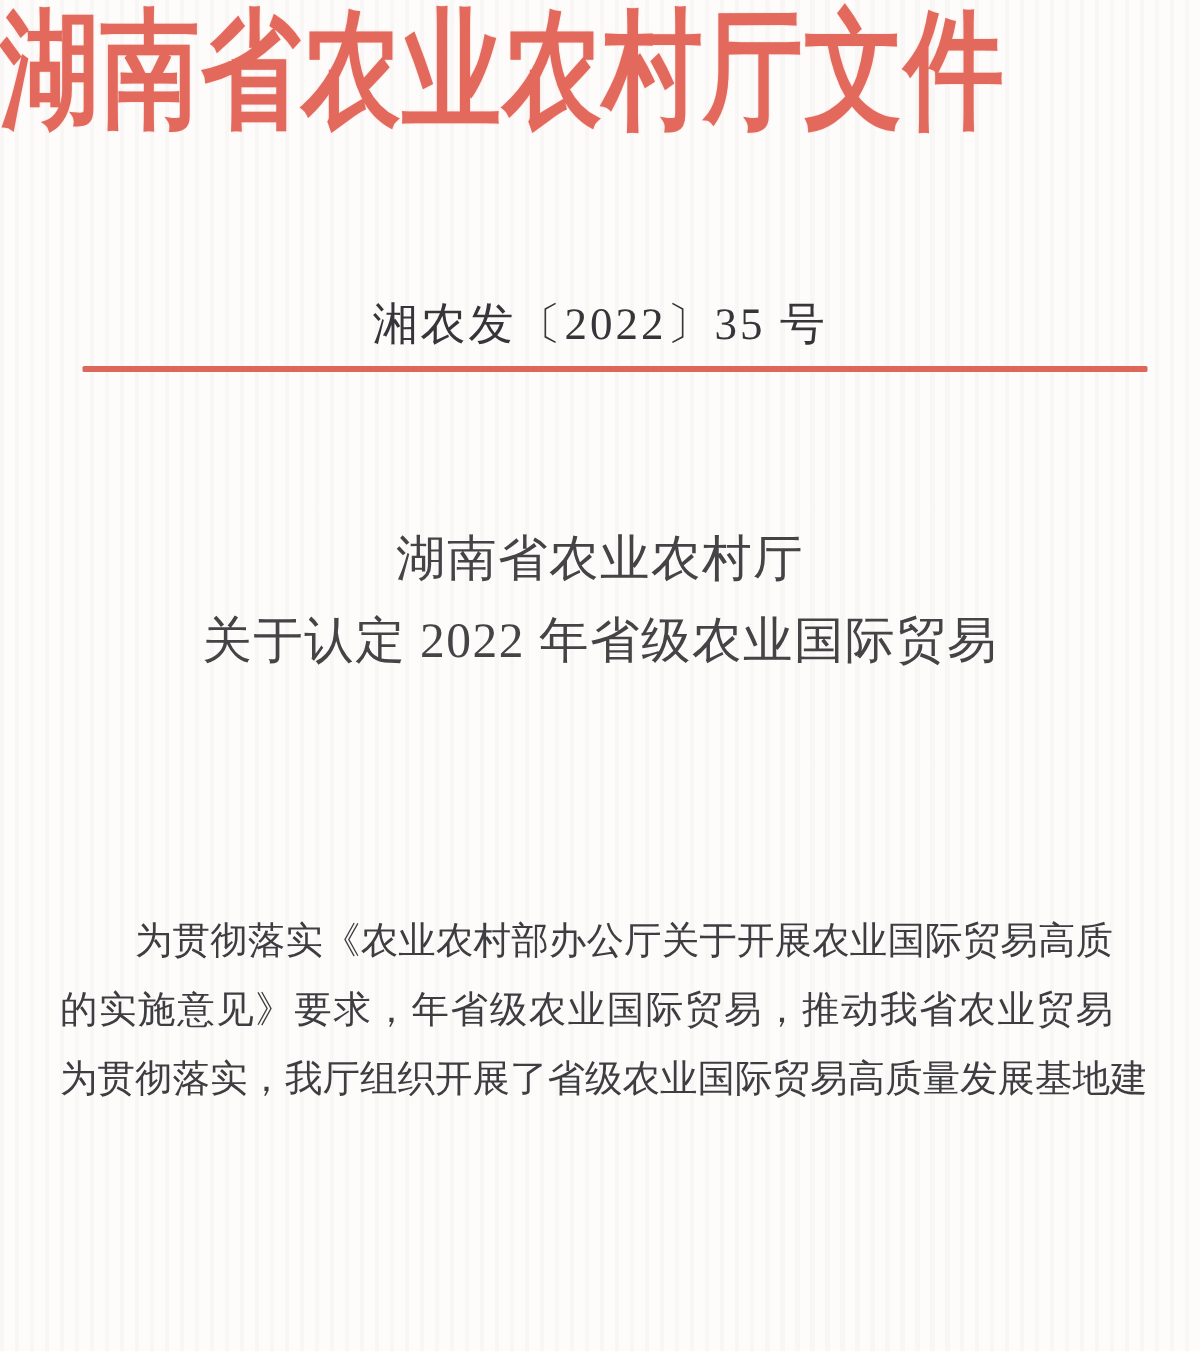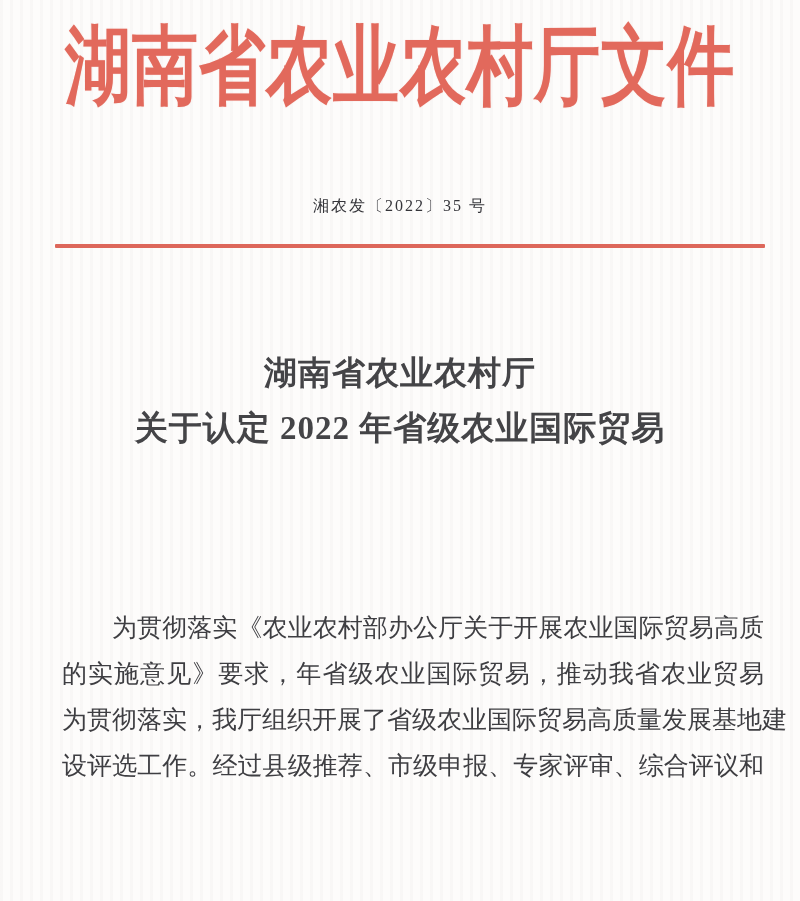--- a/index.html
+++ b/index.html
@@ -16,24 +16,23 @@
     
     background-image: repeating-linear-gradient(
       90deg,
       rgba(232,229,228,0.22) 0px, rgba(232,229,228,0.22) 3px,
       rgba(255,255,255,0) 3px, rgba(255,255,255,0) 10px);
   }
 
   
   .masthead {
     position: absolute;
-    top: 20px;
+    top: 2px;
     left: 0;
     right: 0;
-    text-align: center;
     line-height: 72px;
     white-space: nowrap;
   }
   .masthead .stretch {
     display: inline-block;
     font-size: 66px;
     font-weight: bold;
     color: #e2695c;
     letter-spacing: 1px;
     transform: scaleY(1.30);
@@ -41,21 +40,21 @@
     text-shadow: 0 0 1px rgba(226,105,92,0.35);
   }
 
   
   .doc-number {
     position: absolute;
     top: 196px;
     left: 0;
     right: 0;
     text-align: center;
-    font-size: 16px;
+    font-size: 30px;
     letter-spacing: 2px;
     color: #35353a;
   }
 
   
   .red-rule {
     position: absolute;
     top: 244px;
     left: 55px;
     width: 710px;
@@ -65,42 +64,42 @@
   }
 
   
   .doc-title {
     position: absolute;
     top: 346px;
     left: 0;
     right: 0;
     text-align: center;
     color: #444447;
-    font-weight: bold;
+    font-weight: normal;
     font-size: 33px;
     line-height: 55px;
     letter-spacing: 1px;
   }
 
   
   .salutation {
     position: absolute;
     top: 558px;
     left: 57px;
     font-size: 25px;
     line-height: 30px;
     color: #3e3e42;
     letter-spacing: 1px;
   }
 
   
   .body-block {
     position: absolute;
     top: 605px;
-    left: 62px;
+    left: 40px;
     width: 702px;
     color: #3e3e42;
     font-size: 25px;
   }
   .body-line {
     height: 46px;
     line-height: 46px;
     text-align: justify;
     text-align-last: justify;
     text-justify: inter-character;
@@ -126,16 +125,15 @@
   <div class="doc-title">
     <div>湖南省农业农村厅</div>
     <div>关于认定 2022 年省级农业国际贸易</div>
   </div>
 
 
   <div class="body-block">
     <div class="body-line indent">为贯彻落实《农业农村部办公厅关于开展农业国际贸易高质</div>
     <div class="body-line">的实施意见》要求，年省级农业国际贸易，推动我省农业贸易</div>
     <div class="body-line">为贯彻落实，我厅组织开展了省级农业国际贸易高质量发展基地建</div>
-    <div class="body-line">设评选工作。经过县级推荐、市级申报、专家评审、综合评议和</div>
   </div>
 
 </div>
 
 </body></html>

